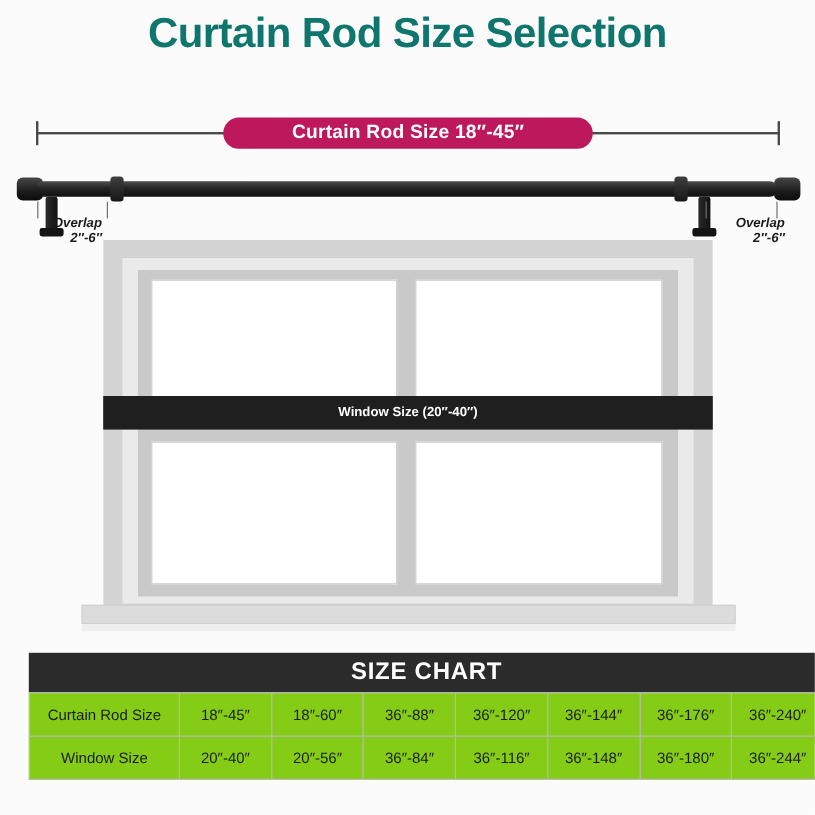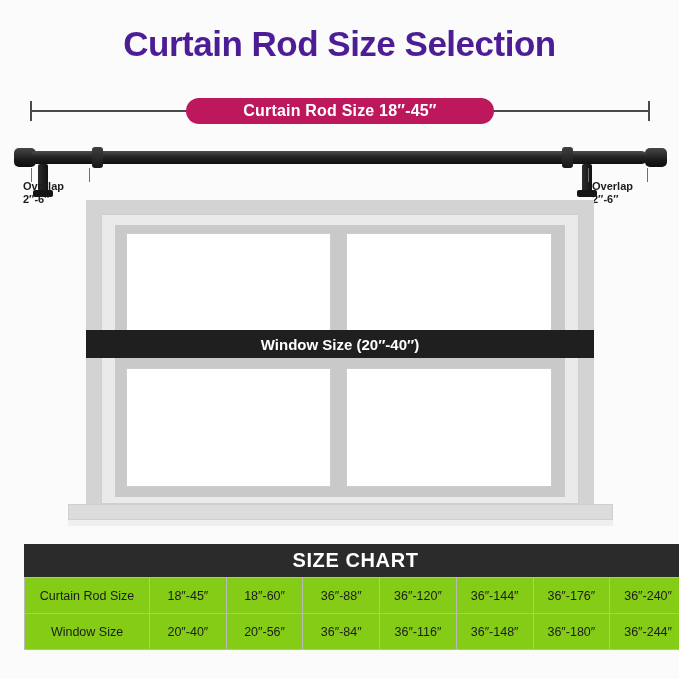--- a/index.html
+++ b/index.html
@@ -25,22 +25,21 @@
   
   .title {
     position: absolute;
     top: 8px;
     left: 0;
     width: 679px;
     text-align: center;
     font-size: 35px;
     font-weight: bold;
     letter-spacing: -0.5px;
-    color: #4c1d95;
-    margin-top: 16px;
+    color: #0f766e;
   }
   .subtitle {
     position: absolute;
     top: 58px;
     left: 0;
     width: 679px;
     text-align: center;
     font-size: 13.5px;
     color: #3c3c3c;
   }
@@ -136,25 +135,26 @@
     background: #141414;
     border-radius: 2px;
   }
   .rod-bracket-foot.f1 { left: 33px; }
   .rod-bracket-foot.f2 { left: 577px; }
 
   
   .overlap {
     position: absolute;
     width: 62px;
-    text-align: left;
+    text-align: right;
     font-size: 11px;
     font-weight: bold;
     color: #1c1c1c;
     line-height: 13px;
+    font-style: italic;
   }
   .overlap .ov-line { display: block; }
   .overlap.left { left: 23px; top: 180px; }
   .overlap.right { left: 592px; top: 180px; }
   .overlap-tick {
     position: absolute;
     width: 1px;
     height: 14px;
     background: #6f6f6f;
     top: 168px;
@@ -227,21 +227,21 @@
     position: absolute;
     left: 86px;
     top: 330px;
     width: 508px;
     height: 28px;
     background: #1f1f1f;
     color: #ffffff;
     display: flex;
     align-items: center;
     justify-content: center;
-    font-size: 15px;
+    font-size: 11px;
     font-weight: bold;
   }
 
   
   .chart {
     position: absolute;
     left: 24px;
     top: 544px;
     width: 674px;
     height: 120px;

